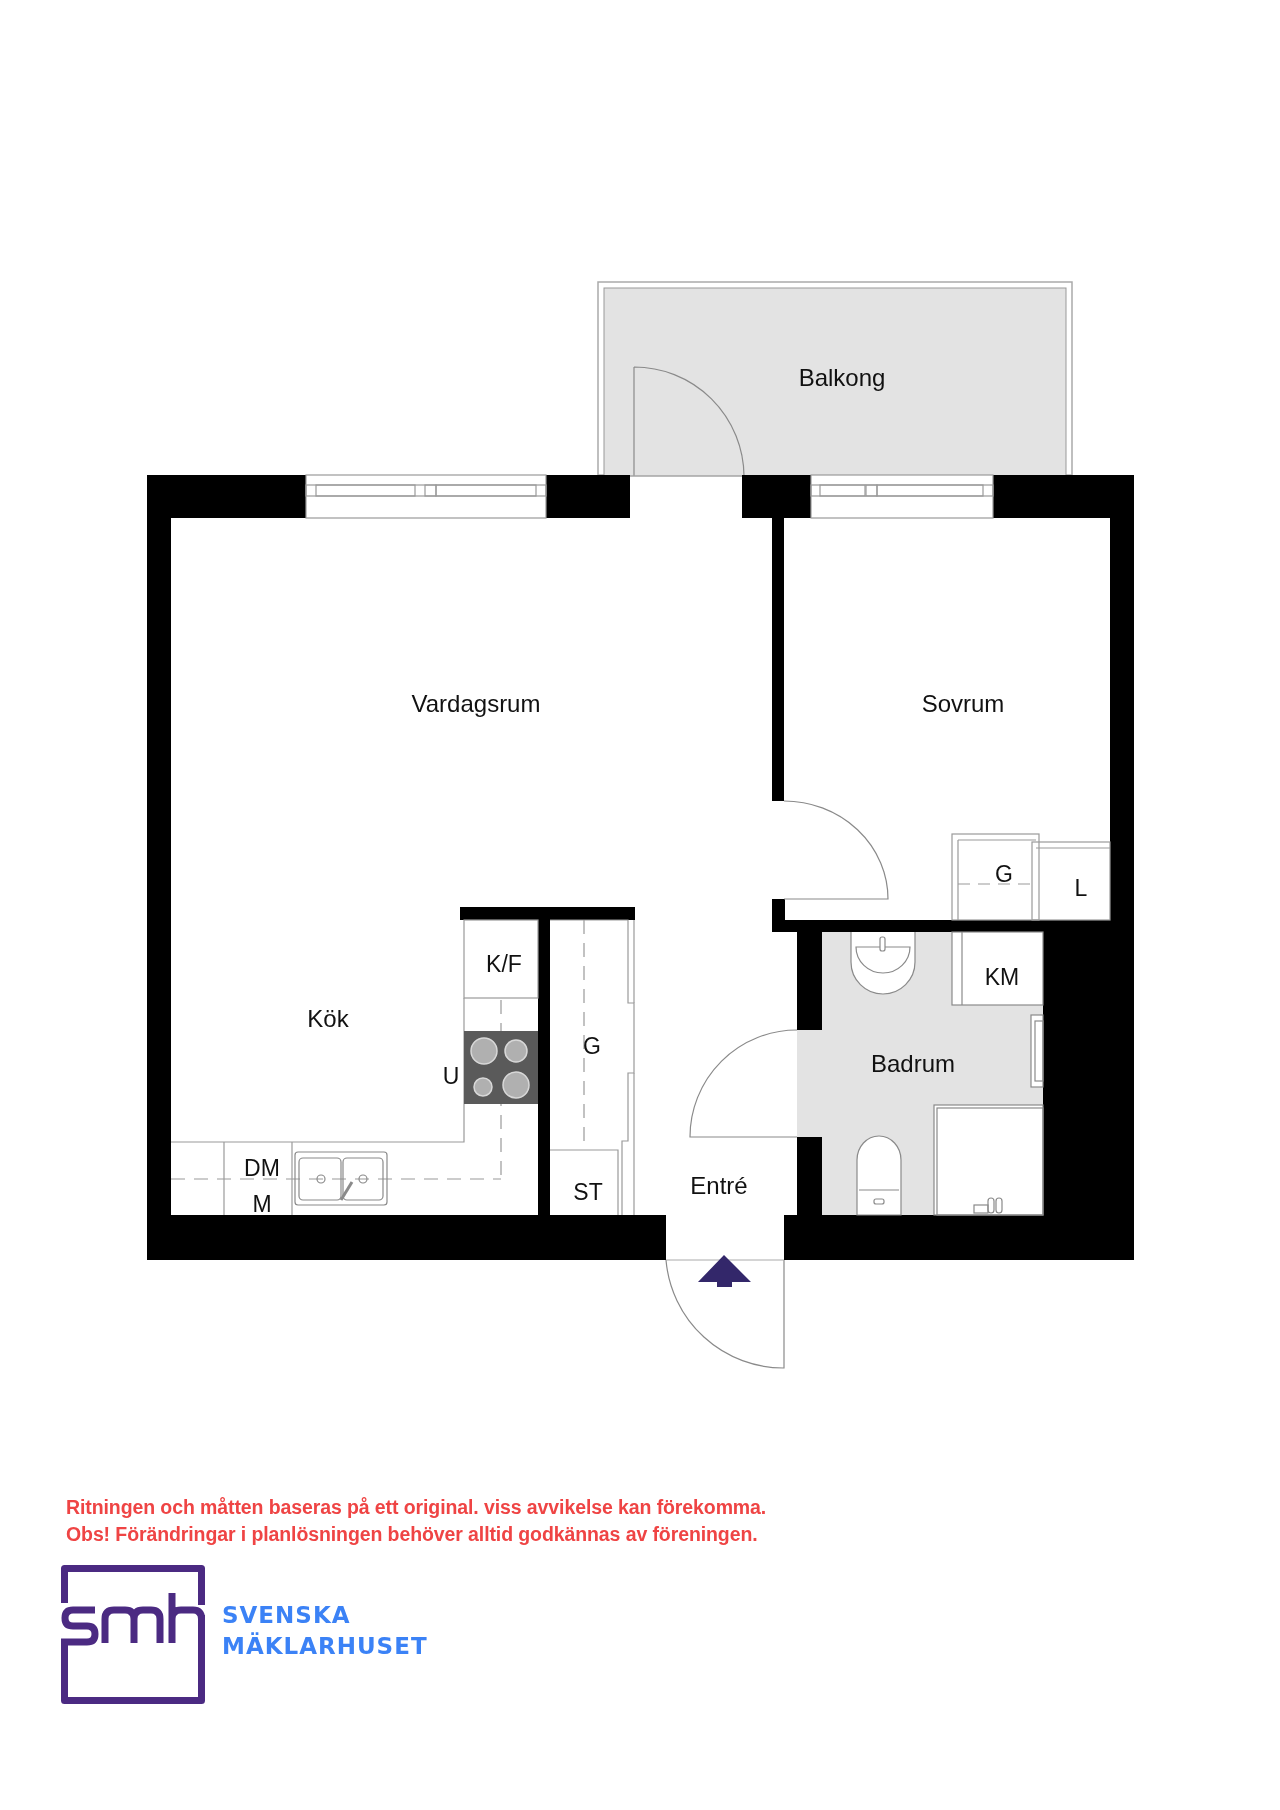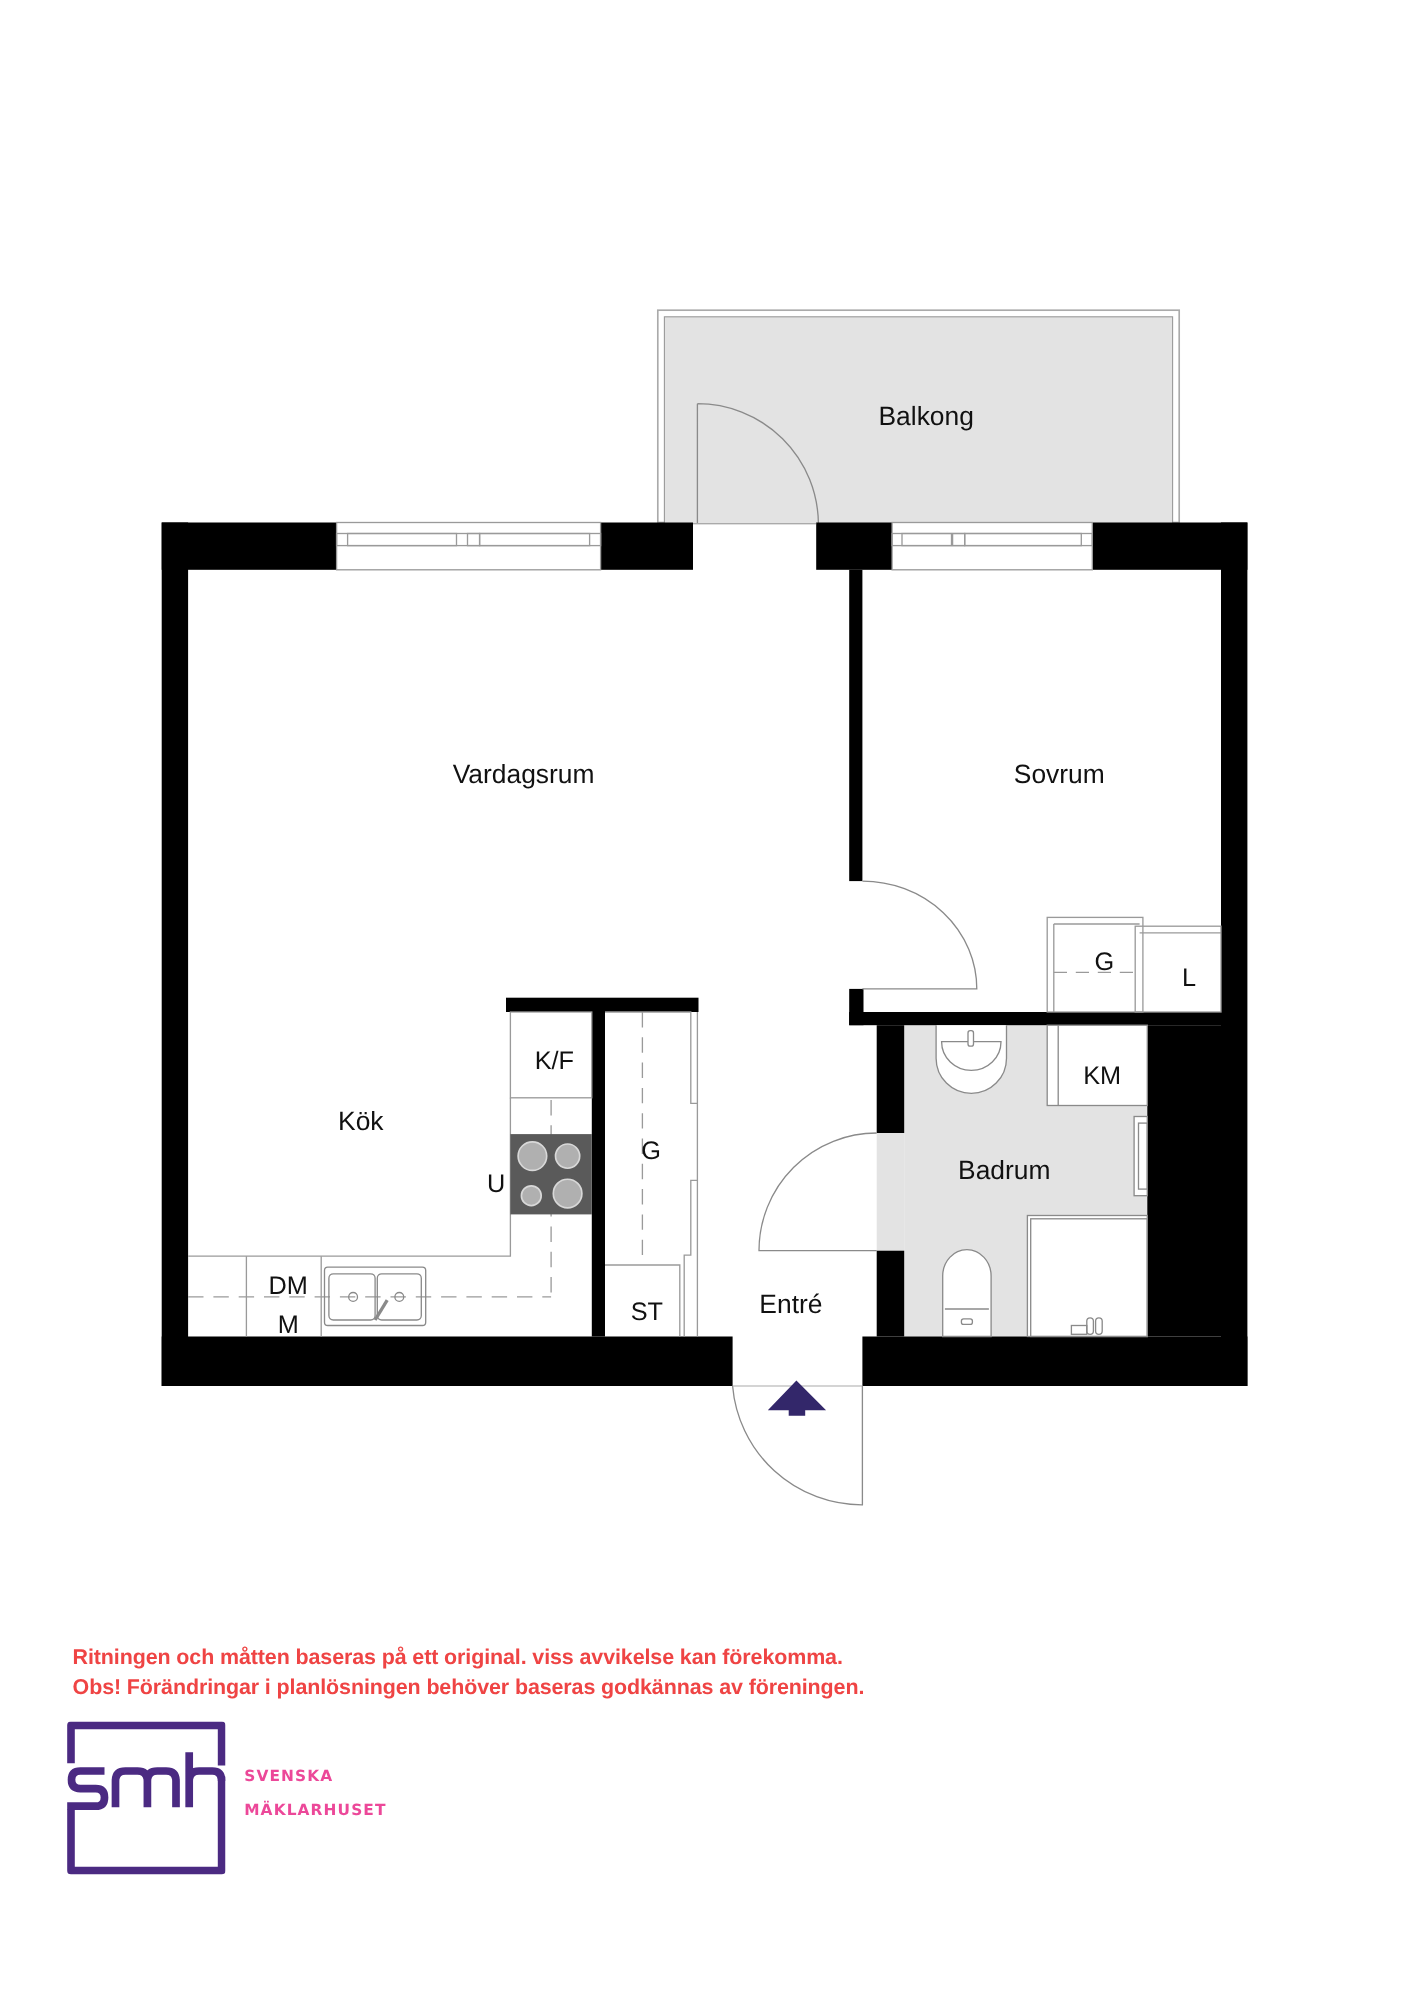--- a/index.html
+++ b/index.html
@@ -3,21 +3,21 @@
 <meta charset="utf-8">
 <style>
   html, body { margin:0; padding:0; background:#ffffff; }
   body { width:1280px; height:1810px; position:relative; overflow:hidden; font-family:"Liberation Sans", sans-serif; }
   #plan { position:absolute; left:0; top:0; width:1280px; height:1810px; }
   .room-label { font-family:"Liberation Sans", sans-serif; font-size:24px; fill:#111; }
   .fix-label { font-family:"Liberation Sans", sans-serif; font-size:23px; fill:#111; }
   .disclaimer { position:absolute; left:66px; top:1494px; font-family:"Liberation Sans", sans-serif; font-weight:bold; font-size:19.5px; line-height:27px; color:#ef4444; letter-spacing:-0.1px; }
   .disclaimer div { white-space:nowrap; }
   .logo { position:absolute; left:61px; top:1565px; width:144px; height:139px; }
-  .brand { position:absolute; left:222px; top:1600px; font-family:"DejaVu Sans", sans-serif; font-weight:bold; font-size:14px; line-height:31px; color:#ec4899; letter-spacing:1px; }
+  .brand { position:absolute; left:222px; top:1600px; font-family:"DejaVu Sans", sans-serif; font-weight:bold; font-size:23px; line-height:31px; color:#3b82f6; letter-spacing:1px; }
 </style>
 </head>
 <body>
 
 <svg id="plan" viewBox="0 0 1280 1810" xmlns="http://www.w3.org/2000/svg">
 
   <g>
     <rect x="598" y="282" width="474" height="193" fill="#ffffff" stroke="#aaaaaa" stroke-width="1.5"></rect>
     <rect x="604" y="288" width="462" height="188" fill="#e3e3e3" stroke="#999999" stroke-width="1"></rect>
     <path d="M 634 367 L 634 476 M 634 367 A 110 110 0 0 1 744 476" fill="none" stroke="#8a8a8a" stroke-width="1.2"></path>
@@ -156,21 +156,21 @@
   <text class="fix-label" x="262" y="1212" text-anchor="middle">M</text>
   <text class="fix-label" x="592" y="1054" text-anchor="middle">G</text>
   <text class="fix-label" x="588" y="1200" text-anchor="middle">ST</text>
   <text class="fix-label" x="1004" y="882" text-anchor="middle">G</text>
   <text class="fix-label" x="1081" y="896" text-anchor="middle">L</text>
   <text class="fix-label" x="1002" y="985" text-anchor="middle">KM</text>
 </svg>
 
 <div class="disclaimer">
   <div>Ritningen och måtten baseras på ett original. viss avvikelse kan förekomma.</div>
-  <div>Obs! Förändringar i planlösningen behöver baseras godkännas av föreningen.</div>
+  <div>Obs! Förändringar i planlösningen behöver alltid godkännas av föreningen.</div>
 </div>
 
 <svg class="logo" viewBox="0 0 144 139" xmlns="http://www.w3.org/2000/svg">
   <g fill="none" stroke="#4b2a82" stroke-width="7" stroke-linecap="butt" stroke-linejoin="round">
     <polyline points="3.5,38 3.5,3.5 140.5,3.5 140.5,40"></polyline>
     <polyline points="3.5,80 3.5,135.5 140.5,135.5 140.5,50"></polyline>
 
     <path d="M 34 45 L 12 45 Q 4 45 4 53 Q 4 61 12 61 L 26 61 Q 34 61 34 69 Q 34 77 26 77 L 0 77"></path>
 
     <path d="M 44 78 L 44 54 Q 44 45 53 45 L 64 45 Q 73 45 73 54 L 73 78 M 73 54 Q 73 45 82 45 L 90 45 Q 99 45 99 54 L 99 78"></path>

